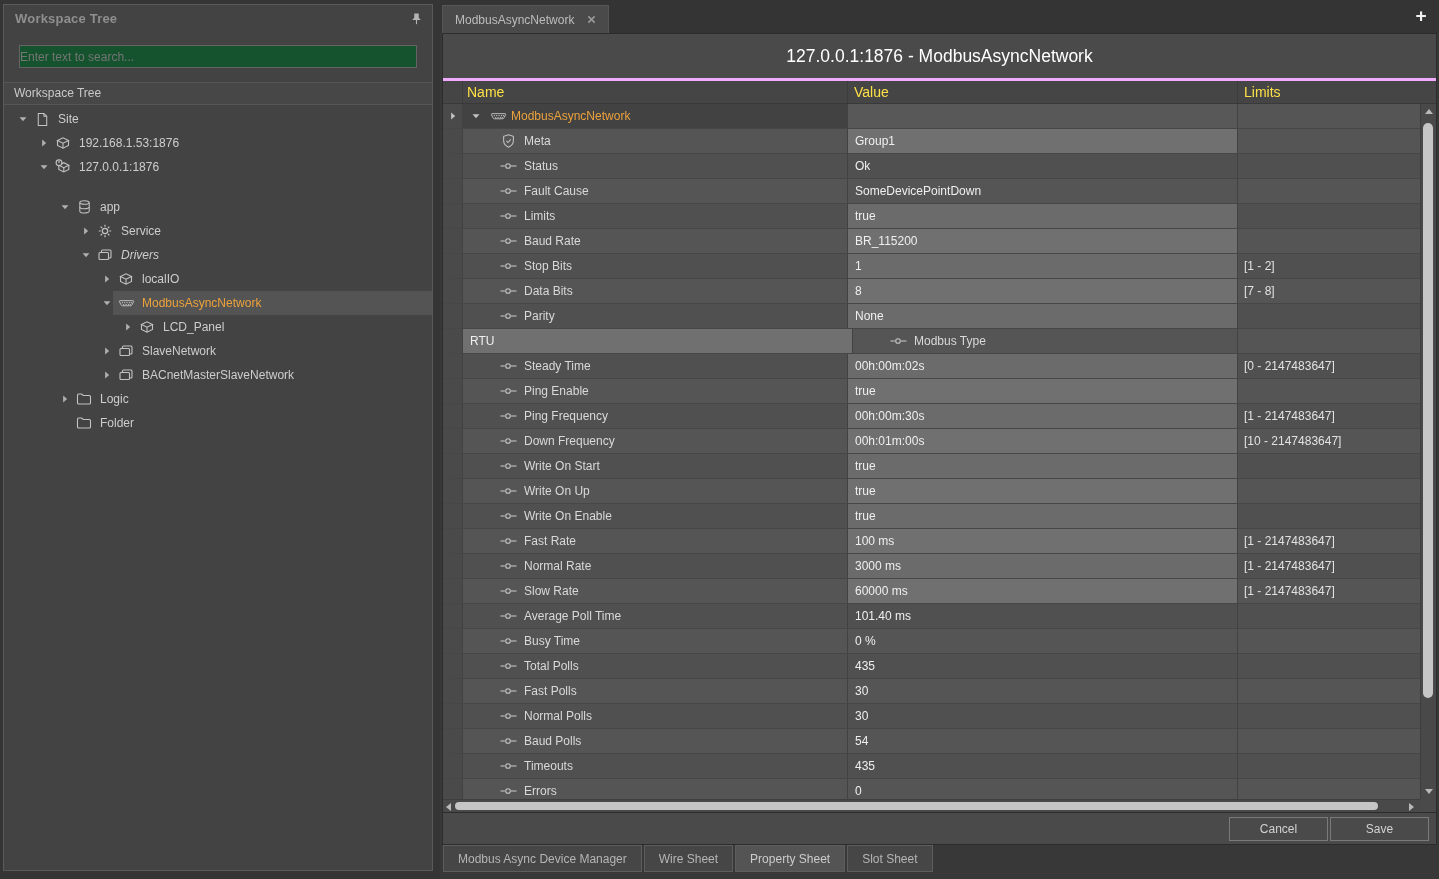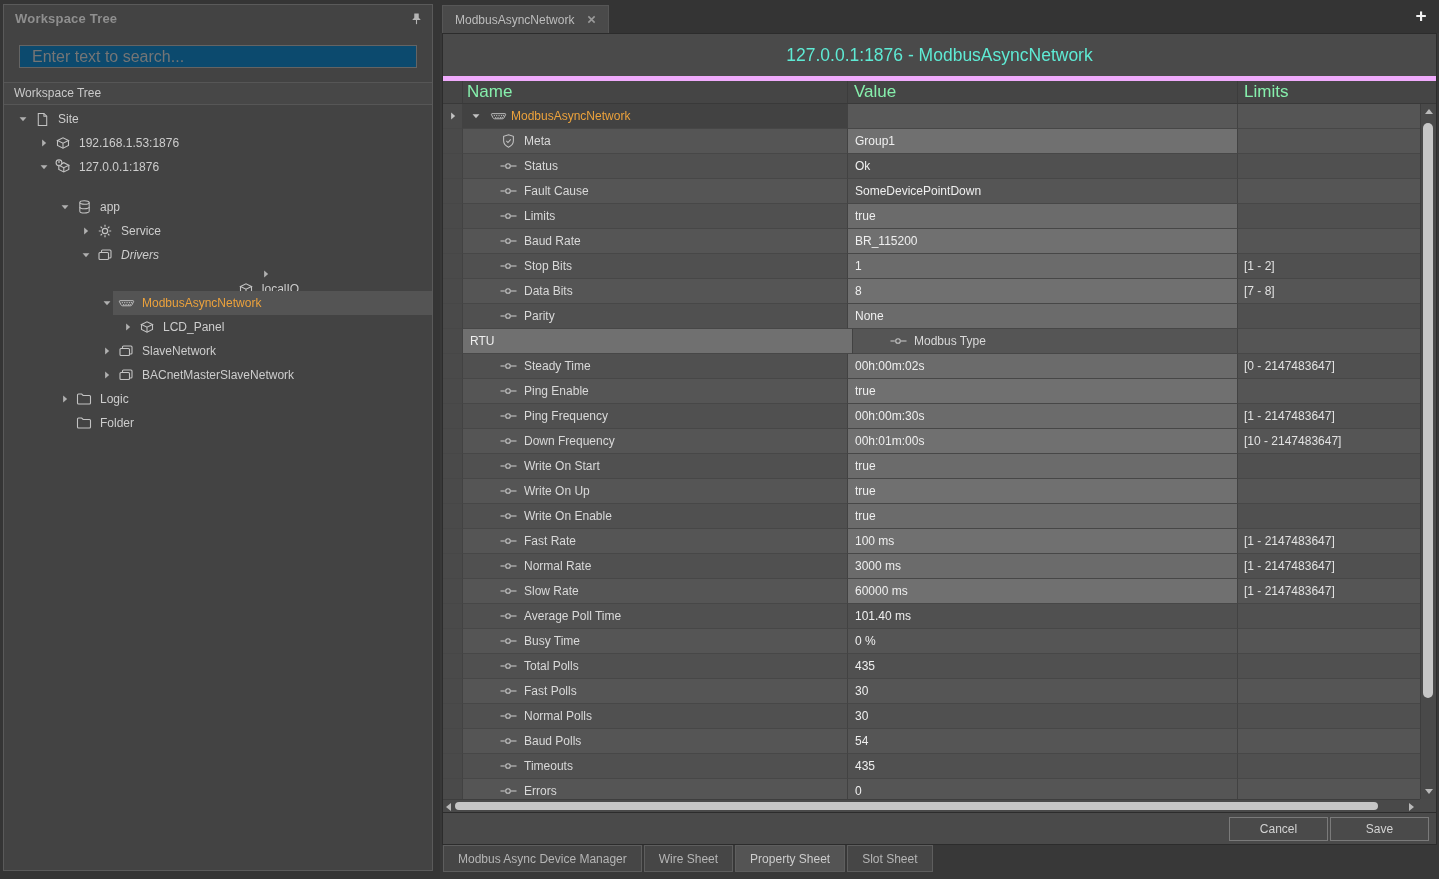--- a/index.html
+++ b/index.html
@@ -15,22 +15,22 @@
   .left-panel{
     position:absolute;left:3px;top:4px;width:430px;height:867px;
     background:#434343;border:1px solid #5a5a5a;box-sizing:border-box;
   }
   .panel-header{height:27px;display:flex;align-items:center;justify-content:space-between;
     padding:0 10px 0 11px;box-sizing:border-box;}
   .panel-title{font-weight:bold;font-size:13px;color:#8f8f8f;letter-spacing:.2px;}
   .pin-btn{color:#b5b5b5;}
   .search-row{padding:13px 15px 14px 15px;}
   .search-input{
-    width:100%;height:23px;box-sizing:border-box;background:#0c4a6e;
-    border:1px solid #646464;color:#c5c5c5;font-size:16px;padding:0 12px;outline:none;
+    width:100%;height:23px;box-sizing:border-box;background:#14532d;
+    border:1px solid #646464;color:#c5c5c5;font-size:12px;padding:0 0;outline:none;
     font-family:"Liberation Sans","DejaVu Sans",sans-serif;
   }
   .search-input::placeholder{color:#757575;}
   .section-label{
     height:21px;line-height:21px;padding-left:10px;font-size:12px;color:#c9c9c9;
     background:#474747;border-top:1px solid #565656;border-bottom:1px solid #565656;
   }
   .tree{padding-top:2px;}
   .tree-row{height:24px;display:flex;align-items:center;font-size:12px;color:#cdcdcd;box-sizing:border-box;}
   .tree-row .expander{width:13px;height:13px;display:flex;align-items:center;justify-content:center;color:#b0b0b0;flex:none;}
@@ -51,26 +51,26 @@
   .tab-close{color:#9a9a9a;}
   .add-btn{position:absolute;right:8px;top:6px;width:20px;height:20px;color:#f2f2f2;
     font-size:19px;font-weight:bold;line-height:20px;text-align:center;}
 
   .content{
     position:absolute;top:33px;left:2px;width:995px;bottom:34px;
     background:#4a4a4a;border:1px solid #2c2c2c;box-sizing:border-box;
   }
   .title-bar{
     height:47px;display:flex;align-items:center;justify-content:center;
-    font-size:17.5px;color:#5eead4;border-bottom:5px solid #f0abfc;box-sizing:border-box;
+    font-size:17.5px;color:#ffffff;border-bottom:3px solid #f0abfc;box-sizing:border-box;
   }
   .grid{position:absolute;top:47px;left:0;right:0;bottom:32px;}
   .grid-header{position:absolute;top:0;left:0;right:0;height:23px;display:flex;background:#454545;
     border-bottom:1px solid #393939;box-sizing:border-box;}
-  .grid-header .hc{font-size:17px;color:#86efac;display:flex;align-items:center;
+  .grid-header .hc{font-size:14px;color:#fde047;display:flex;align-items:center;
     border-right:1px solid #3c3c3c;box-sizing:border-box;}
   .h-gutter{width:20px;}
   .h-name{width:385px;padding-left:4px;}
   .h-value{width:390px;padding-left:6px;}
   .h-limits{flex:1;padding-left:6px;border-right:none !important;}
 
   .grid-body{position:absolute;top:23px;left:0;right:16px;bottom:13px;overflow:hidden;background:#4f4f4f;}
   .grid-row{display:flex;height:25px;box-sizing:border-box;}
   .cell{box-sizing:border-box;border-right:1px solid #424242;border-bottom:1px solid #474747;
     display:flex;align-items:center;overflow:hidden;white-space:nowrap;}
@@ -223,21 +223,21 @@
         <span class="row-body">
           <span class="icon">
             <svg width="16" height="16" viewBox="0 0 16 16" fill="none" stroke="currentColor" stroke-width="1.1">
               <rect x="2" y="5.5" width="9.5" height="7" rx="1"></rect>
               <path d="M4.5 5.5V4c0-.55.45-1 1-1H13c.55 0 1 .45 1 1v6c0 .55-.45 1-1 1h-1.5"></path>
             </svg>
           </span>
           <span class="tree-label">Drivers</span>
         </span>
       </div>
-      <div class="tree-row" style="padding-left: 96px; flex-direction: column;">
+      <div class="tree-row" style="padding-left: 96px;">
         <span class="expander">
           <svg width="10" height="10" viewBox="0 0 16 16">
             <path d="M5 2.5v11L11.5 8Z" fill="currentColor"></path>
           </svg>
         </span>
         <span class="row-body">
           <span class="icon">
             <svg width="16" height="16" viewBox="0 0 16 16" fill="none" stroke="currentColor" stroke-width="1.1">
               <path d="M2.5 5.5 8 2.8l5.5 2.7L8 8.2z"></path>
               <path d="M2.5 5.5v5L8 13.2l5.5-2.7v-5"></path>

